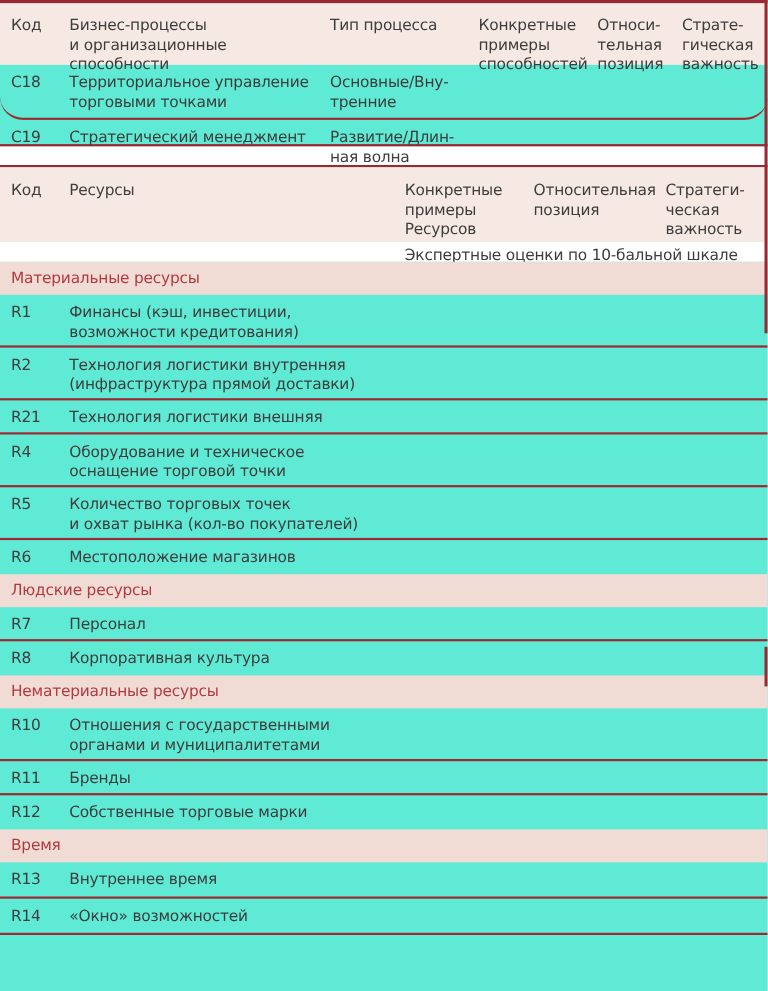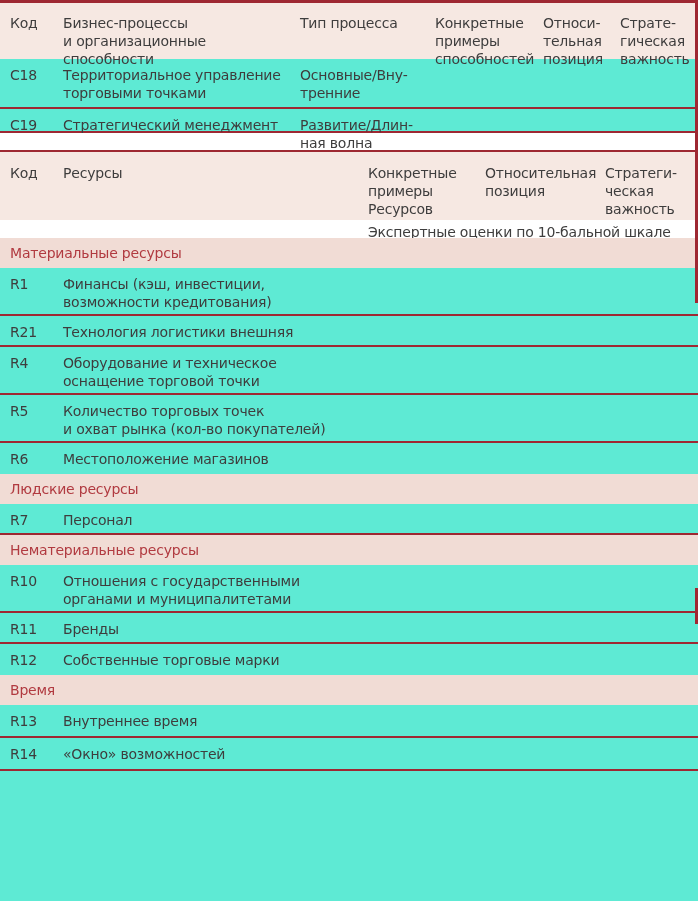--- a/index.html
+++ b/index.html
@@ -16,21 +16,21 @@
   .cell{
     position:absolute;top:7px;
     white-space:pre-line;
     line-height:18px;
     letter-spacing:-0.2px;
   }
   
   .t1{border-top:3px solid #9e2832;}
   .t1 .thead{height:56px;background:#f6e8e2;}
   .t1 .thead .cell{top:11px;}
-  .t1 .row-c18{height:50px;border-bottom:2px solid #9e2832;}
+  .t1 .row-c18{height:50px;border-bottom:2px solid #9e2832;border-radius:21px;}
   .t1 .row-c19{height:24px;border-bottom:2px solid #9e2832;}
   .t1 .col-code{left:10px;width:48px;}
   .t1 .col-name{left:63px;width:232px;}
   .t1 .col-type{left:300px;width:130px;}
   .t1 .col-ex{left:435px;width:104px;}
   .t1 .col-rel{left:543px;width:72px;}
   .t1 .col-str{left:620px;width:74px;}
   
   .spacer{height:17px;background:#ffffff;}
   
@@ -114,20 +114,25 @@
 
     <div class="row band">
       <span class="cell col-code" style="width:400px;">Материальные ресурсы</span>
     </div>
 
     <div class="row h2 rule">
       <span class="cell col-code">R1</span>
       <span class="cell col-name">Финансы (кэш, инвестиции,
 возможности кредитования)</span>
     </div>
+    <div class="row h2 rule">
+      <span class="cell col-code">R2</span>
+      <span class="cell col-name">Технология логистики внутренняя
+(инфраструктура прямой доставки)</span>
+    </div>
     <div class="row h1 rule">
       <span class="cell col-code">R21</span>
       <span class="cell col-name">Технология логистики внешняя</span>
     </div>
     <div class="row h2 rule">
       <span class="cell col-code">R4</span>
       <span class="cell col-name">Оборудование и техническое
 оснащение торговой точки</span>
     </div>
     <div class="row h2 rule">
@@ -140,20 +145,24 @@
       <span class="cell col-name">Местоположение магазинов</span>
     </div>
 
     <div class="row band">
       <span class="cell col-code" style="width:400px;">Людские ресурсы</span>
     </div>
 
     <div class="row h1 rule">
       <span class="cell col-code">R7</span>
       <span class="cell col-name">Персонал</span>
+    </div>
+    <div class="row h1">
+      <span class="cell col-code">R8</span>
+      <span class="cell col-name">Корпоративная культура</span>
     </div>
 
     <div class="row band">
       <span class="cell col-code" style="width:400px;">Нематериальные ресурсы</span>
     </div>
 
     <div class="row h2 rule">
       <span class="cell col-code">R10</span>
       <span class="cell col-name">Отношения с государственными
 органами и муниципалитетами</span>

